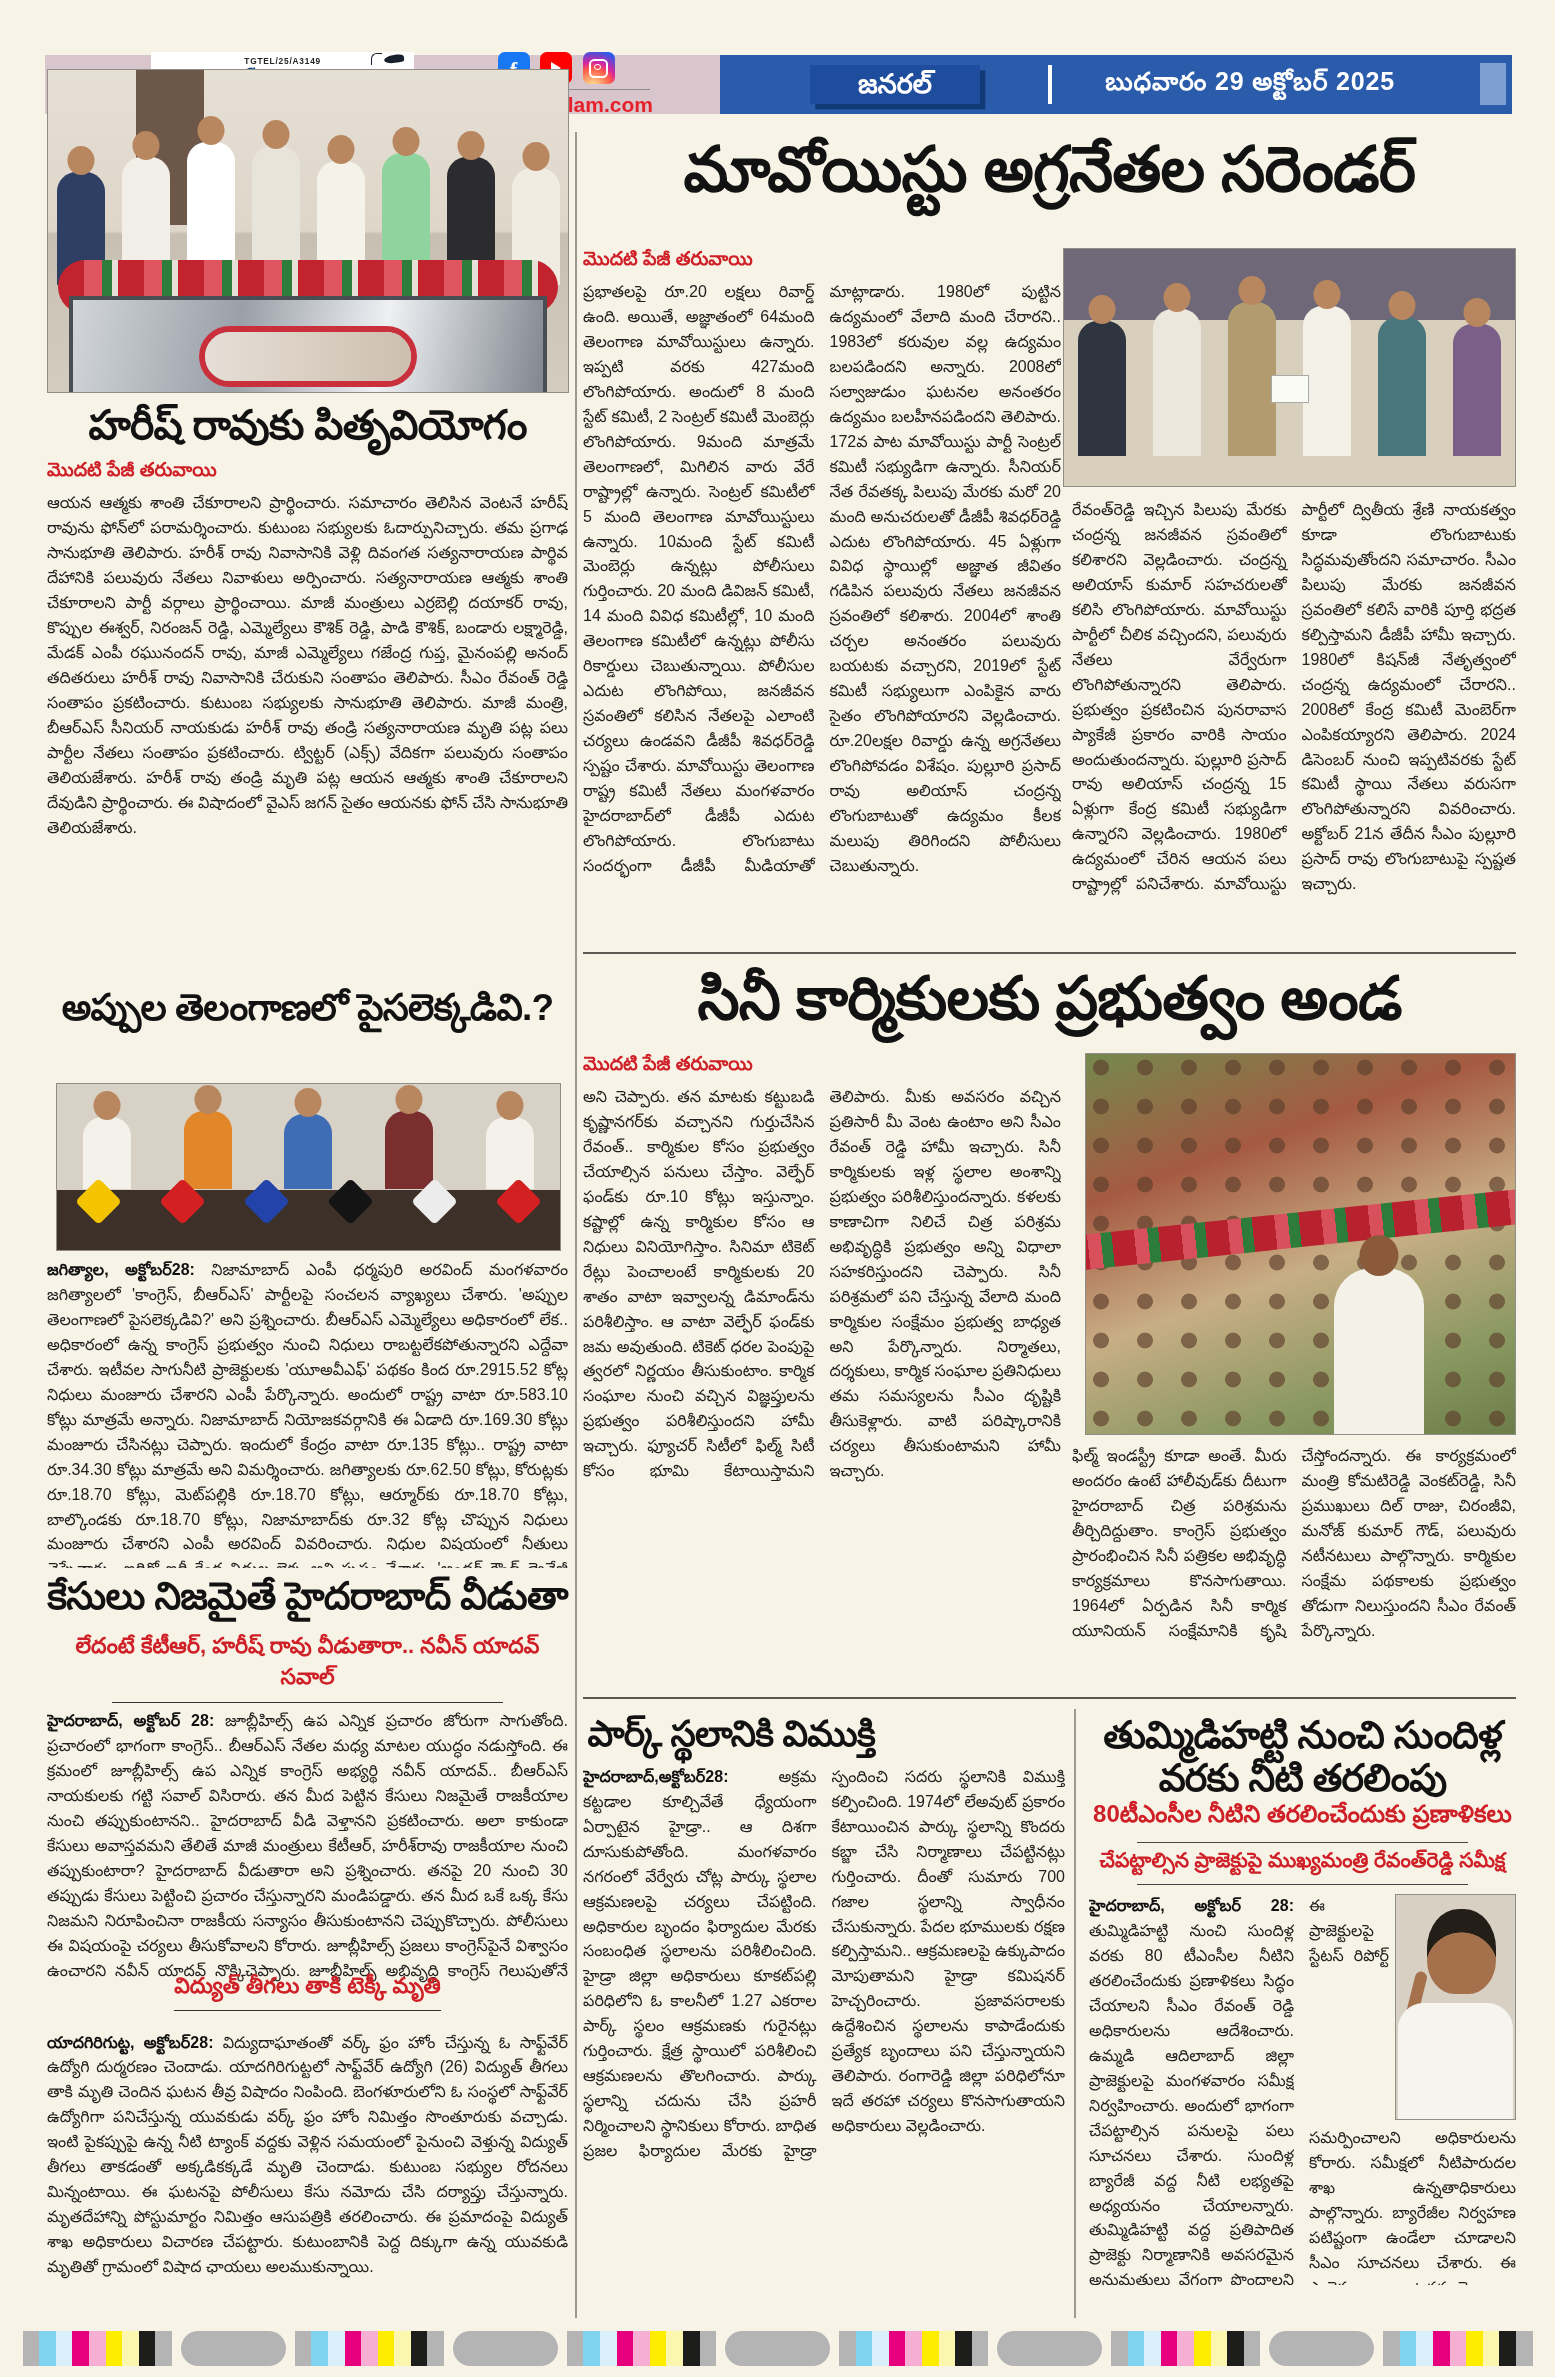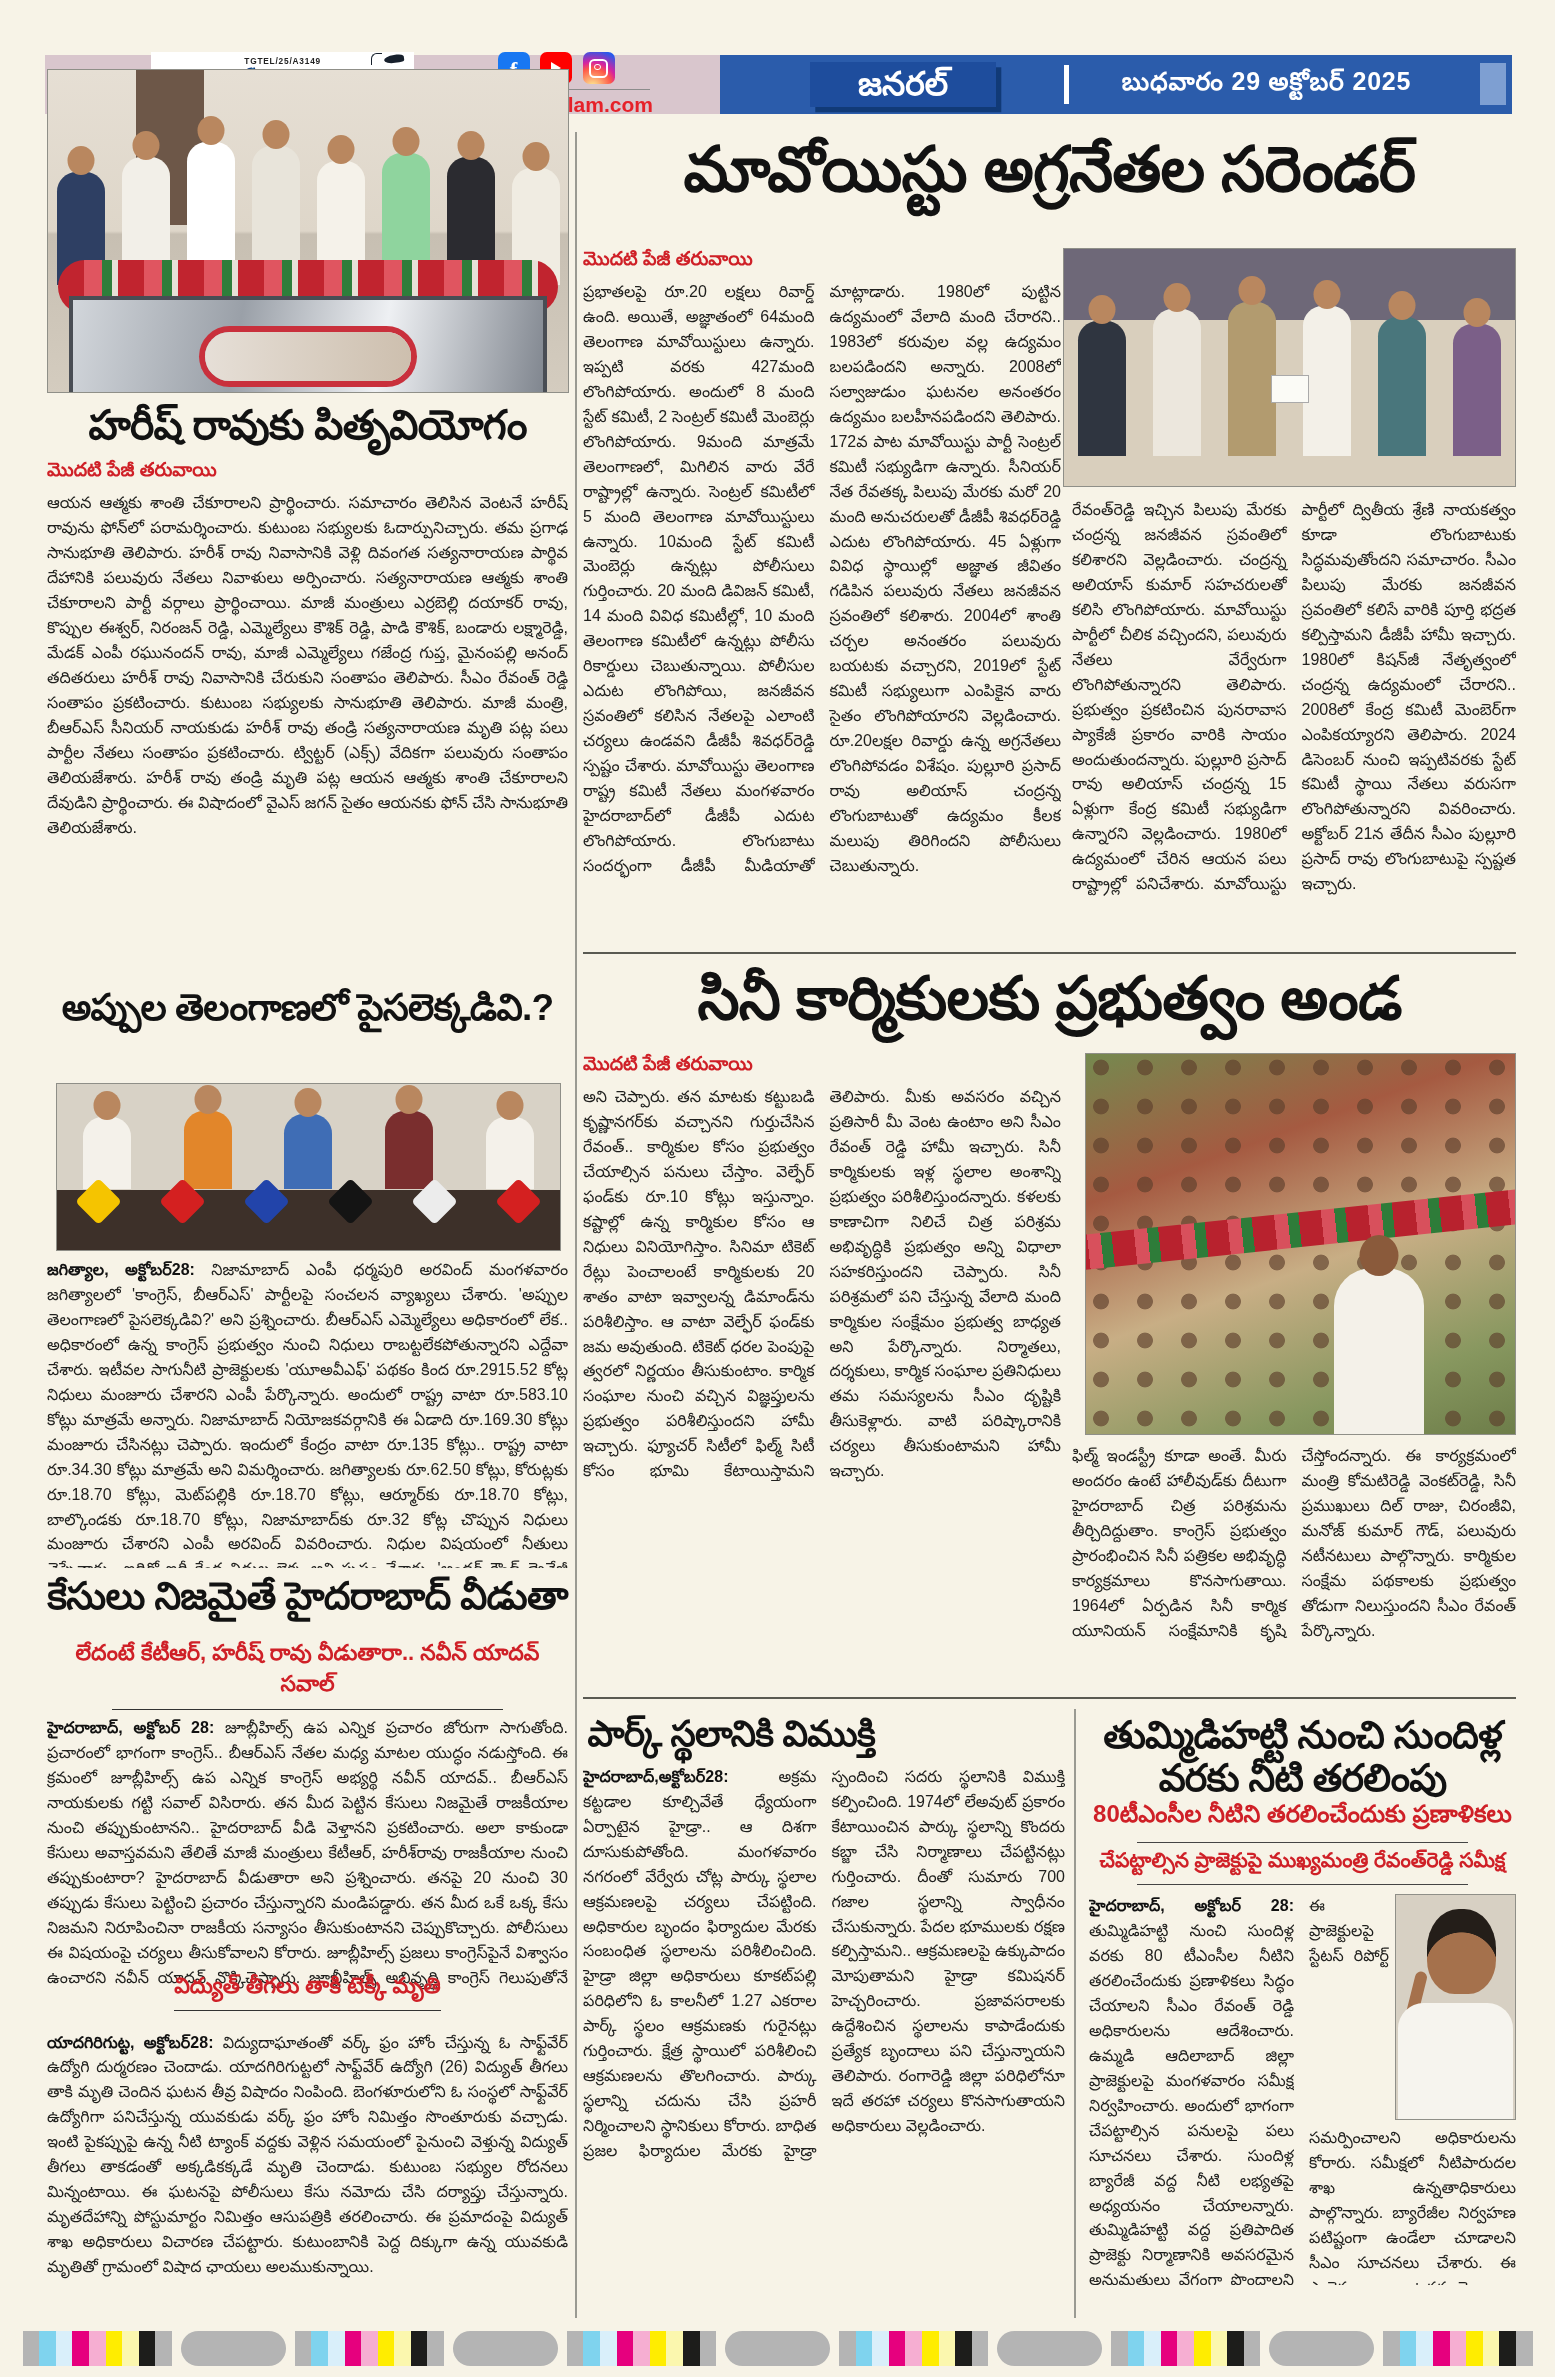--- a/index.html
+++ b/index.html
@@ -26,21 +26,21 @@
   .social-row{display:flex;gap:10.5px;margin-bottom:3px;}
   .sicon{width:32px;height:32px;border-radius:6.8px;position:relative;}
   .fb{background:#1877f2;color:#fff;font-weight:800;font-size:22.6px;display:flex;align-items:flex-end;justify-content:center;font-family:"Liberation Serif",serif;}
   .yt{background:#ff0000;display:flex;align-items:center;justify-content:center;}
   .yt .tri{width:0;height:0;border-left:10.5px solid #fff;border-top:6.8px solid transparent;border-bottom:6.8px solid transparent;}
   .ig{background:radial-gradient(circle at 30% 110%, #fdf497 0%, #fd5949 45%, #d6249f 60%, #285AEB 90%);display:flex;align-items:center;justify-content:center;}
   .ig .lens{width:15px;height:15px;border:2.3px solid #fff;border-radius:5.3px;position:relative;}
   .ig .lens:before{content:"";position:absolute;left:3px;top:3px;width:4.5px;height:4.5px;border:1.5px solid #fff;border-radius:50%;}
   .social-line{width:188px;border-top:1.5px solid #8c8c8c;margin:1.5px 0 3px 0;}
   .epaper{font-size:21px;font-weight:600;color:#e62129;}
-  .section-box{background:#1e4d9d;box-shadow:5.3px 5.3px 0 #113a77;color:#fff;font-size:33px;font-weight:800;padding:4.5px 48px;margin-left:90px;line-height:1.1;}
+  .section-box{background:#1e4d9d;box-shadow:5.3px 5.3px 0 #113a77;color:#fff;font-size:27px;font-weight:800;padding:4.5px 48px;margin-left:90px;line-height:1.1;}
   .hdr-divider{width:4.5px;height:39px;background:#fff;margin-left:68px;}
   .hdr-date{color:#fff;font-size:25px;font-weight:800;margin-left:53px;letter-spacing:0.8px;}
   .hdr-accent{position:absolute;right:6px;top:7.5px;width:25.6px;height:42px;background:#7e9fd2;}
   
   .headline{font-weight:800;color:#121212;text-align:center;line-height:1.12;letter-spacing:-0.8px;}
   .subhead-red{color:#cf2027;font-weight:800;text-align:center;}
   .continued{color:#cf2027;font-weight:800;font-size:19px;margin-bottom:6px;}
   .bodytext{font-size:16px;line-height:1.56;text-align:justify;color:#20201e;overflow:hidden;}
   .dateline{font-weight:800;color:#111;}
   .cols2{column-count:2;column-gap:15px;}
@@ -156,21 +156,21 @@
     <div class="mic" style="--c:#d42020"></div>
   </div>
 </div>
 <div class="abs bodytext" style="left:47px;top:1258px;width:521px;height:310px;">
   <span class="dateline">జగిత్యాల, అక్టోబర్28:</span>
   <span>నిజామాబాద్ ఎంపీ ధర్మపురి అరవింద్ మంగళవారం జగిత్యాలలో 'కాంగ్రెస్, బీఆర్ఎస్' పార్టీలపై సంచలన వ్యాఖ్యలు చేశారు. 'అప్పుల తెలంగాణలో పైసలెక్కడివి?' అని ప్రశ్నించారు. బీఆర్ఎస్ ఎమ్మెల్యేలు అధికారంలో లేక.. అధికారంలో ఉన్న కాంగ్రెస్ ప్రభుత్వం నుంచి నిధులు రాబట్టలేకపోతున్నారని ఎద్దేవా చేశారు. ఇటీవల సాగునీటి ప్రాజెక్టులకు 'యూఅవీఎఫ్' పథకం కింద రూ.2915.52 కోట్ల నిధులు మంజూరు చేశారని ఎంపీ పేర్కొన్నారు. అందులో రాష్ట్ర వాటా రూ.583.10 కోట్లు మాత్రమే అన్నారు. నిజామాబాద్ నియోజకవర్గానికి ఈ ఏడాది రూ.169.30 కోట్లు మంజూరు చేసినట్లు చెప్పారు. ఇందులో కేంద్రం వాటా రూ.135 కోట్లు.. రాష్ట్ర వాటా రూ.34.30 కోట్లు మాత్రమే అని విమర్శించారు. జగిత్యాలకు రూ.62.50 కోట్లు, కోరుట్లకు రూ.18.70 కోట్లు, మెట్‌పల్లికి రూ.18.70 కోట్లు, ఆర్మూర్‌కు రూ.18.70 కోట్లు, బాల్కొండకు రూ.18.70 కోట్లు, నిజామాబాద్‌కు రూ.32 కోట్ల చొప్పున నిధులు మంజూరు చేశారని ఎంపీ అరవింద్ వివరించారు. నిధుల విషయంలో నీతులు చెప్పేవారు.. ఇదిగో ఇదీ కేంద్ర నిధుల లెక్క అని స్పష్టం చేశారు. 'అండర్ గ్రౌండ్ డ్రైనేజీ నిర్మాణం కోసం ఉమ్మడిగా నిధులు కేటాయించినట్లు' ఎంపీ పేర్కొన్నారు.</span>
 </div>
 
 <div class="abs" style="left:47px;top:1575px;width:521px;">
   <div class="headline" style="font-size:38px;">కేసులు నిజమైతే హైదరాబాద్ వీడుతా</div>
-  <div class="subhead-red" style="font-size:22px;margin-top:22px;">లేదంటే కేటీఆర్, హరీష్ రావు వీడుతారా.. నవీన్ యాదవ్ సవాల్</div>
+  <div class="subhead-red" style="font-size:22px;margin-top:15px;">లేదంటే కేటీఆర్, హరీష్ రావు వీడుతారా.. నవీన్ యాదవ్ సవాల్</div>
   <div class="thinline" style="width:391px;margin:7.5px auto 0 auto;"></div>
   <div class="bodytext" style="height:278px;margin-top:6px;">
     <span class="dateline">హైదరాబాద్, అక్టోబర్ 28:</span>
     <span>జూబ్లీహిల్స్ ఉప ఎన్నిక ప్రచారం జోరుగా సాగుతోంది. ప్రచారంలో భాగంగా కాంగ్రెస్.. బీఆర్ఎస్ నేతల మధ్య మాటల యుద్ధం నడుస్తోంది. ఈ క్రమంలో జూబ్లీహిల్స్ ఉప ఎన్నిక కాంగ్రెస్ అభ్యర్థి నవీన్ యాదవ్.. బీఆర్ఎస్ నాయకులకు గట్టి సవాల్ విసిరారు. తన మీద పెట్టిన కేసులు నిజమైతే రాజకీయాల నుంచి తప్పుకుంటానని.. హైదరాబాద్ వీడి వెళ్తానని ప్రకటించారు. అలా కాకుండా కేసులు అవాస్తవమని తేలితే మాజీ మంత్రులు కేటీఆర్, హరీశ్‌రావు రాజకీయాల నుంచి తప్పుకుంటారా? హైదరాబాద్ వీడుతారా అని ప్రశ్నించారు. తనపై 20 నుంచి 30 తప్పుడు కేసులు పెట్టించి ప్రచారం చేస్తున్నారని మండిపడ్డారు. తన మీద ఒకే ఒక్క కేసు నిజమని నిరూపించినా రాజకీయ సన్యాసం తీసుకుంటానని చెప్పుకొచ్చారు. పోలీసులు ఈ విషయంపై చర్యలు తీసుకోవాలని కోరారు. జూబ్లీహిల్స్ ప్రజలు కాంగ్రెస్‌పైనే విశ్వాసం ఉంచారని నవీన్ యాదవ్ నొక్కిచెప్పారు. జూబ్లీహిల్స్ అభివృద్ధి కాంగ్రెస్ గెలుపుతోనే సాధ్యమవుతుందని నవీన్ యాదవ్ స్పష్టం చేశారు.</span>
   </div>
 </div>
 
 <div class="abs" style="left:47px;top:1965px;width:521px;">
   <div style="text-align:center;">
     <span class="subhead-red" style="font-size:22px;display:inline-block;margin-top:7.5px;border-bottom:1.5px solid #333;padding-bottom:6px;">విద్యుత్ తీగలు తాకి టెక్కీ మృతి</span>

